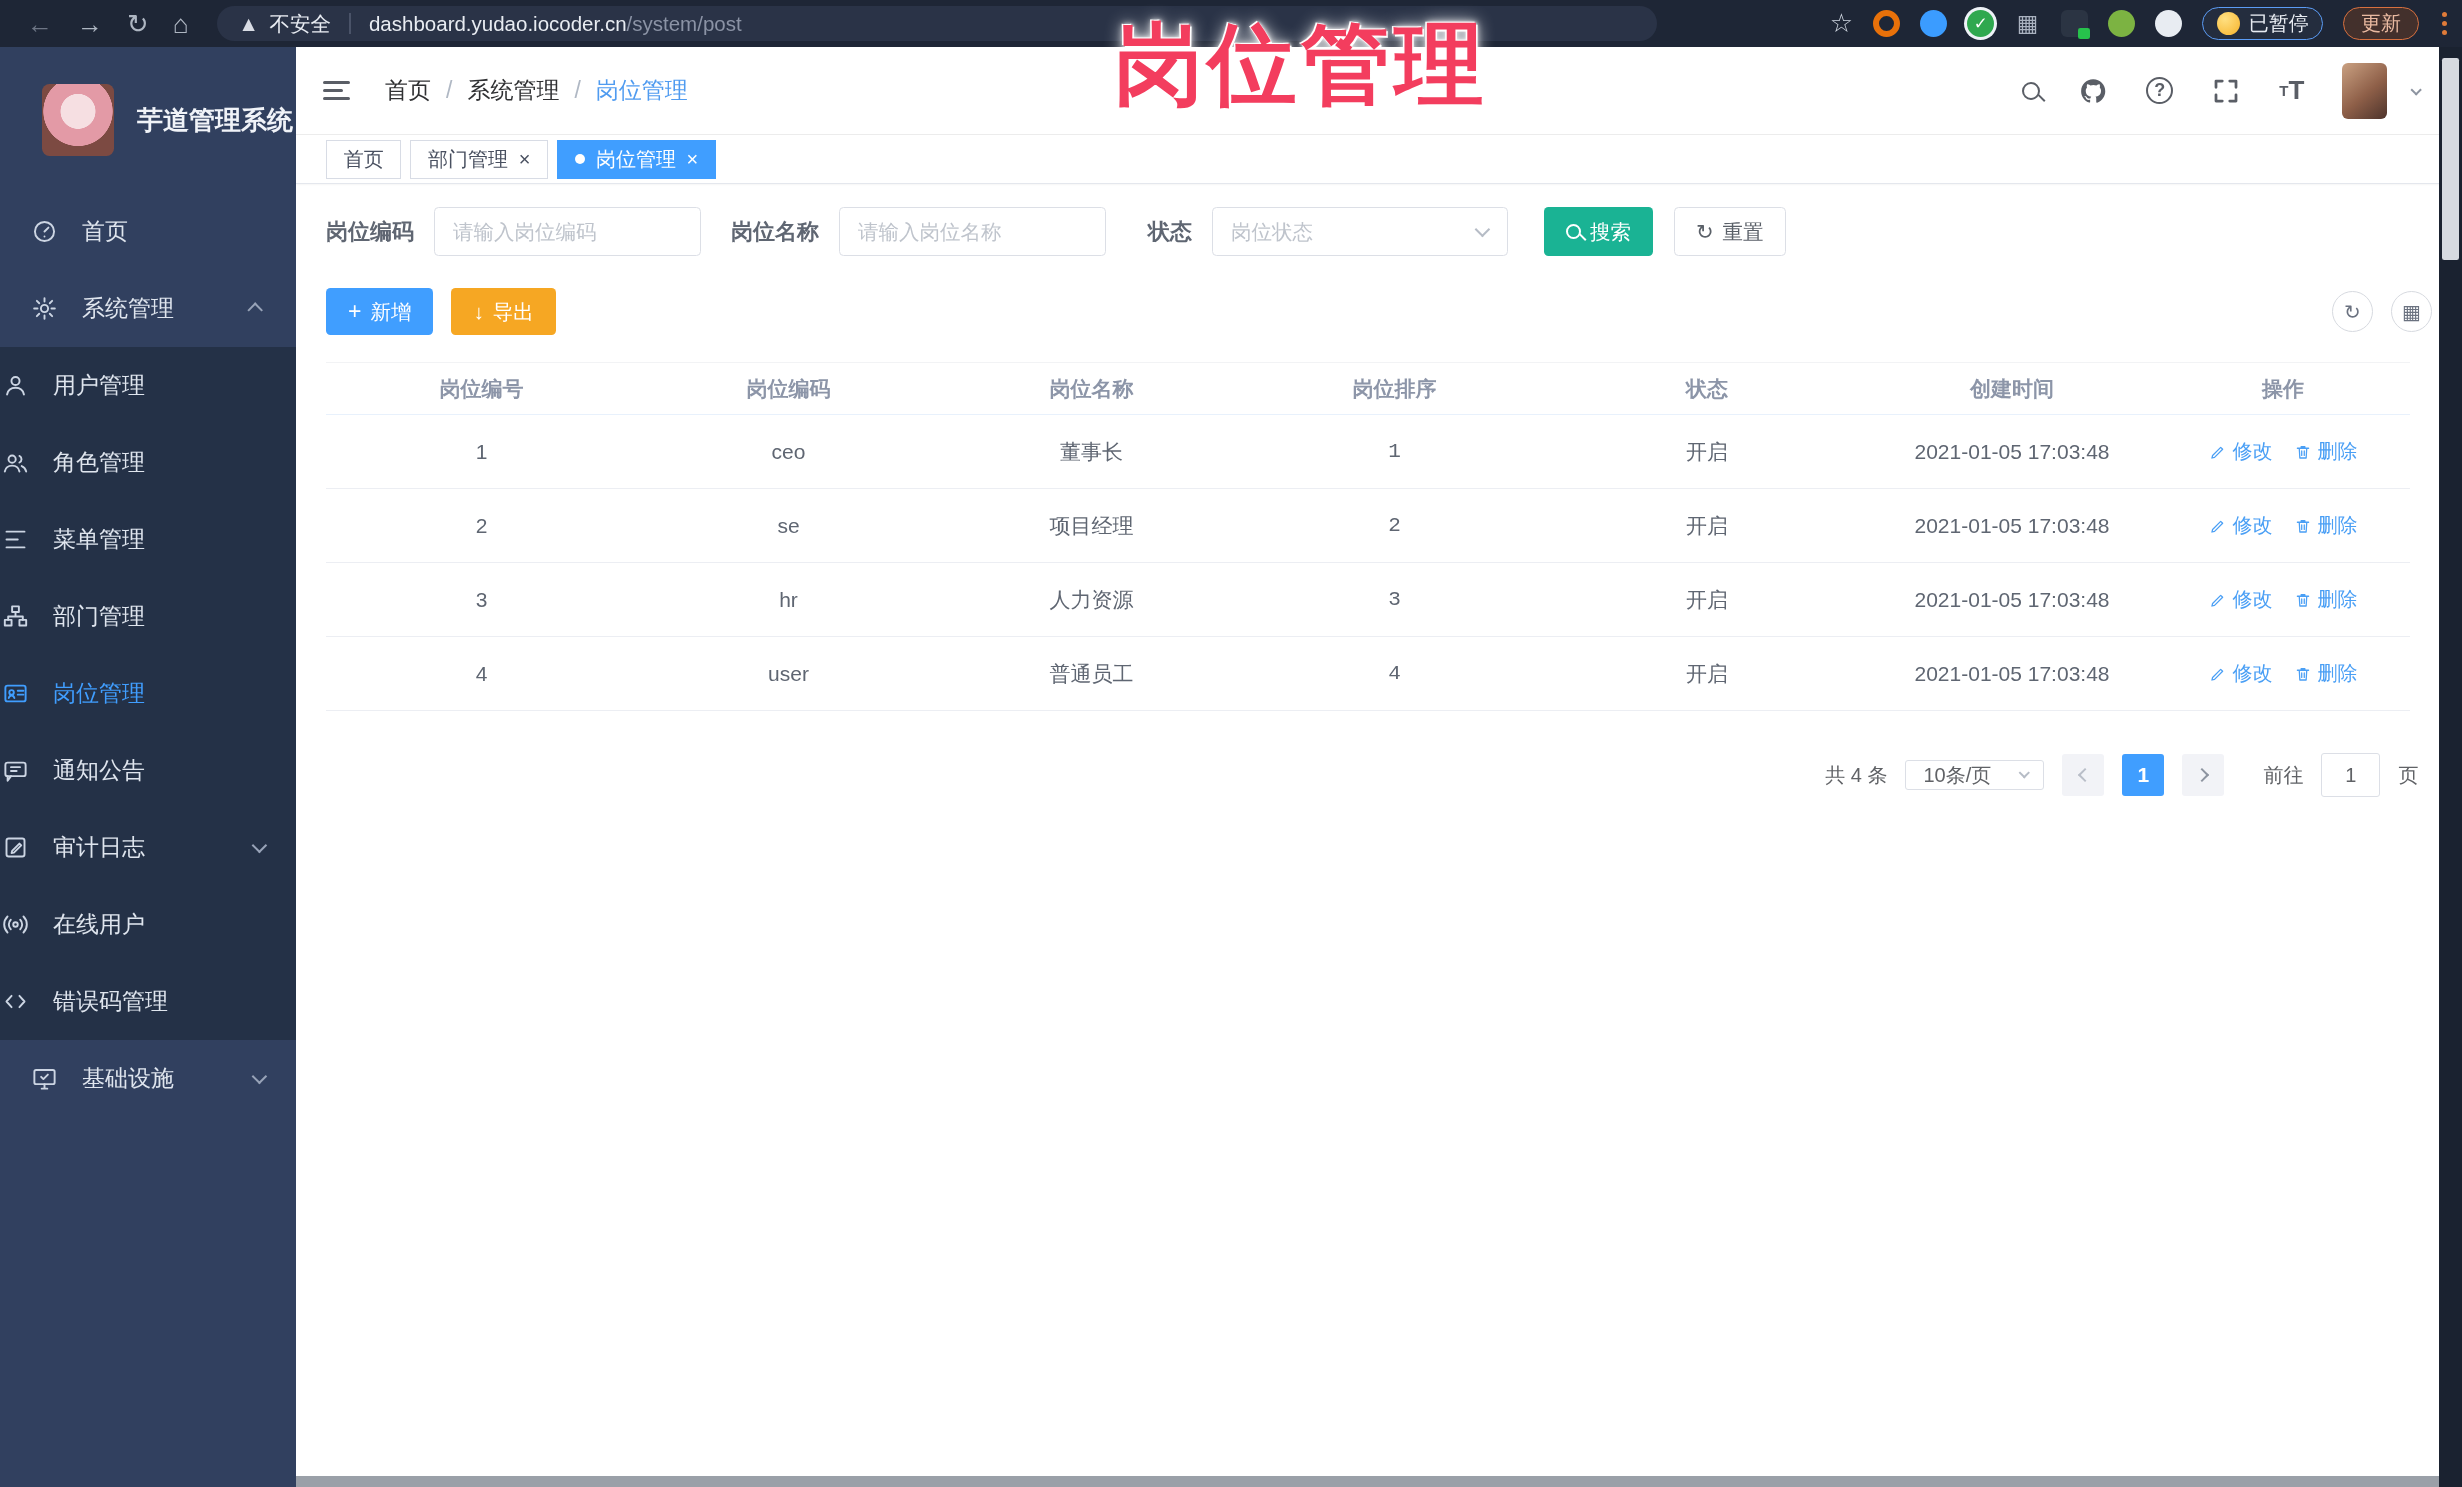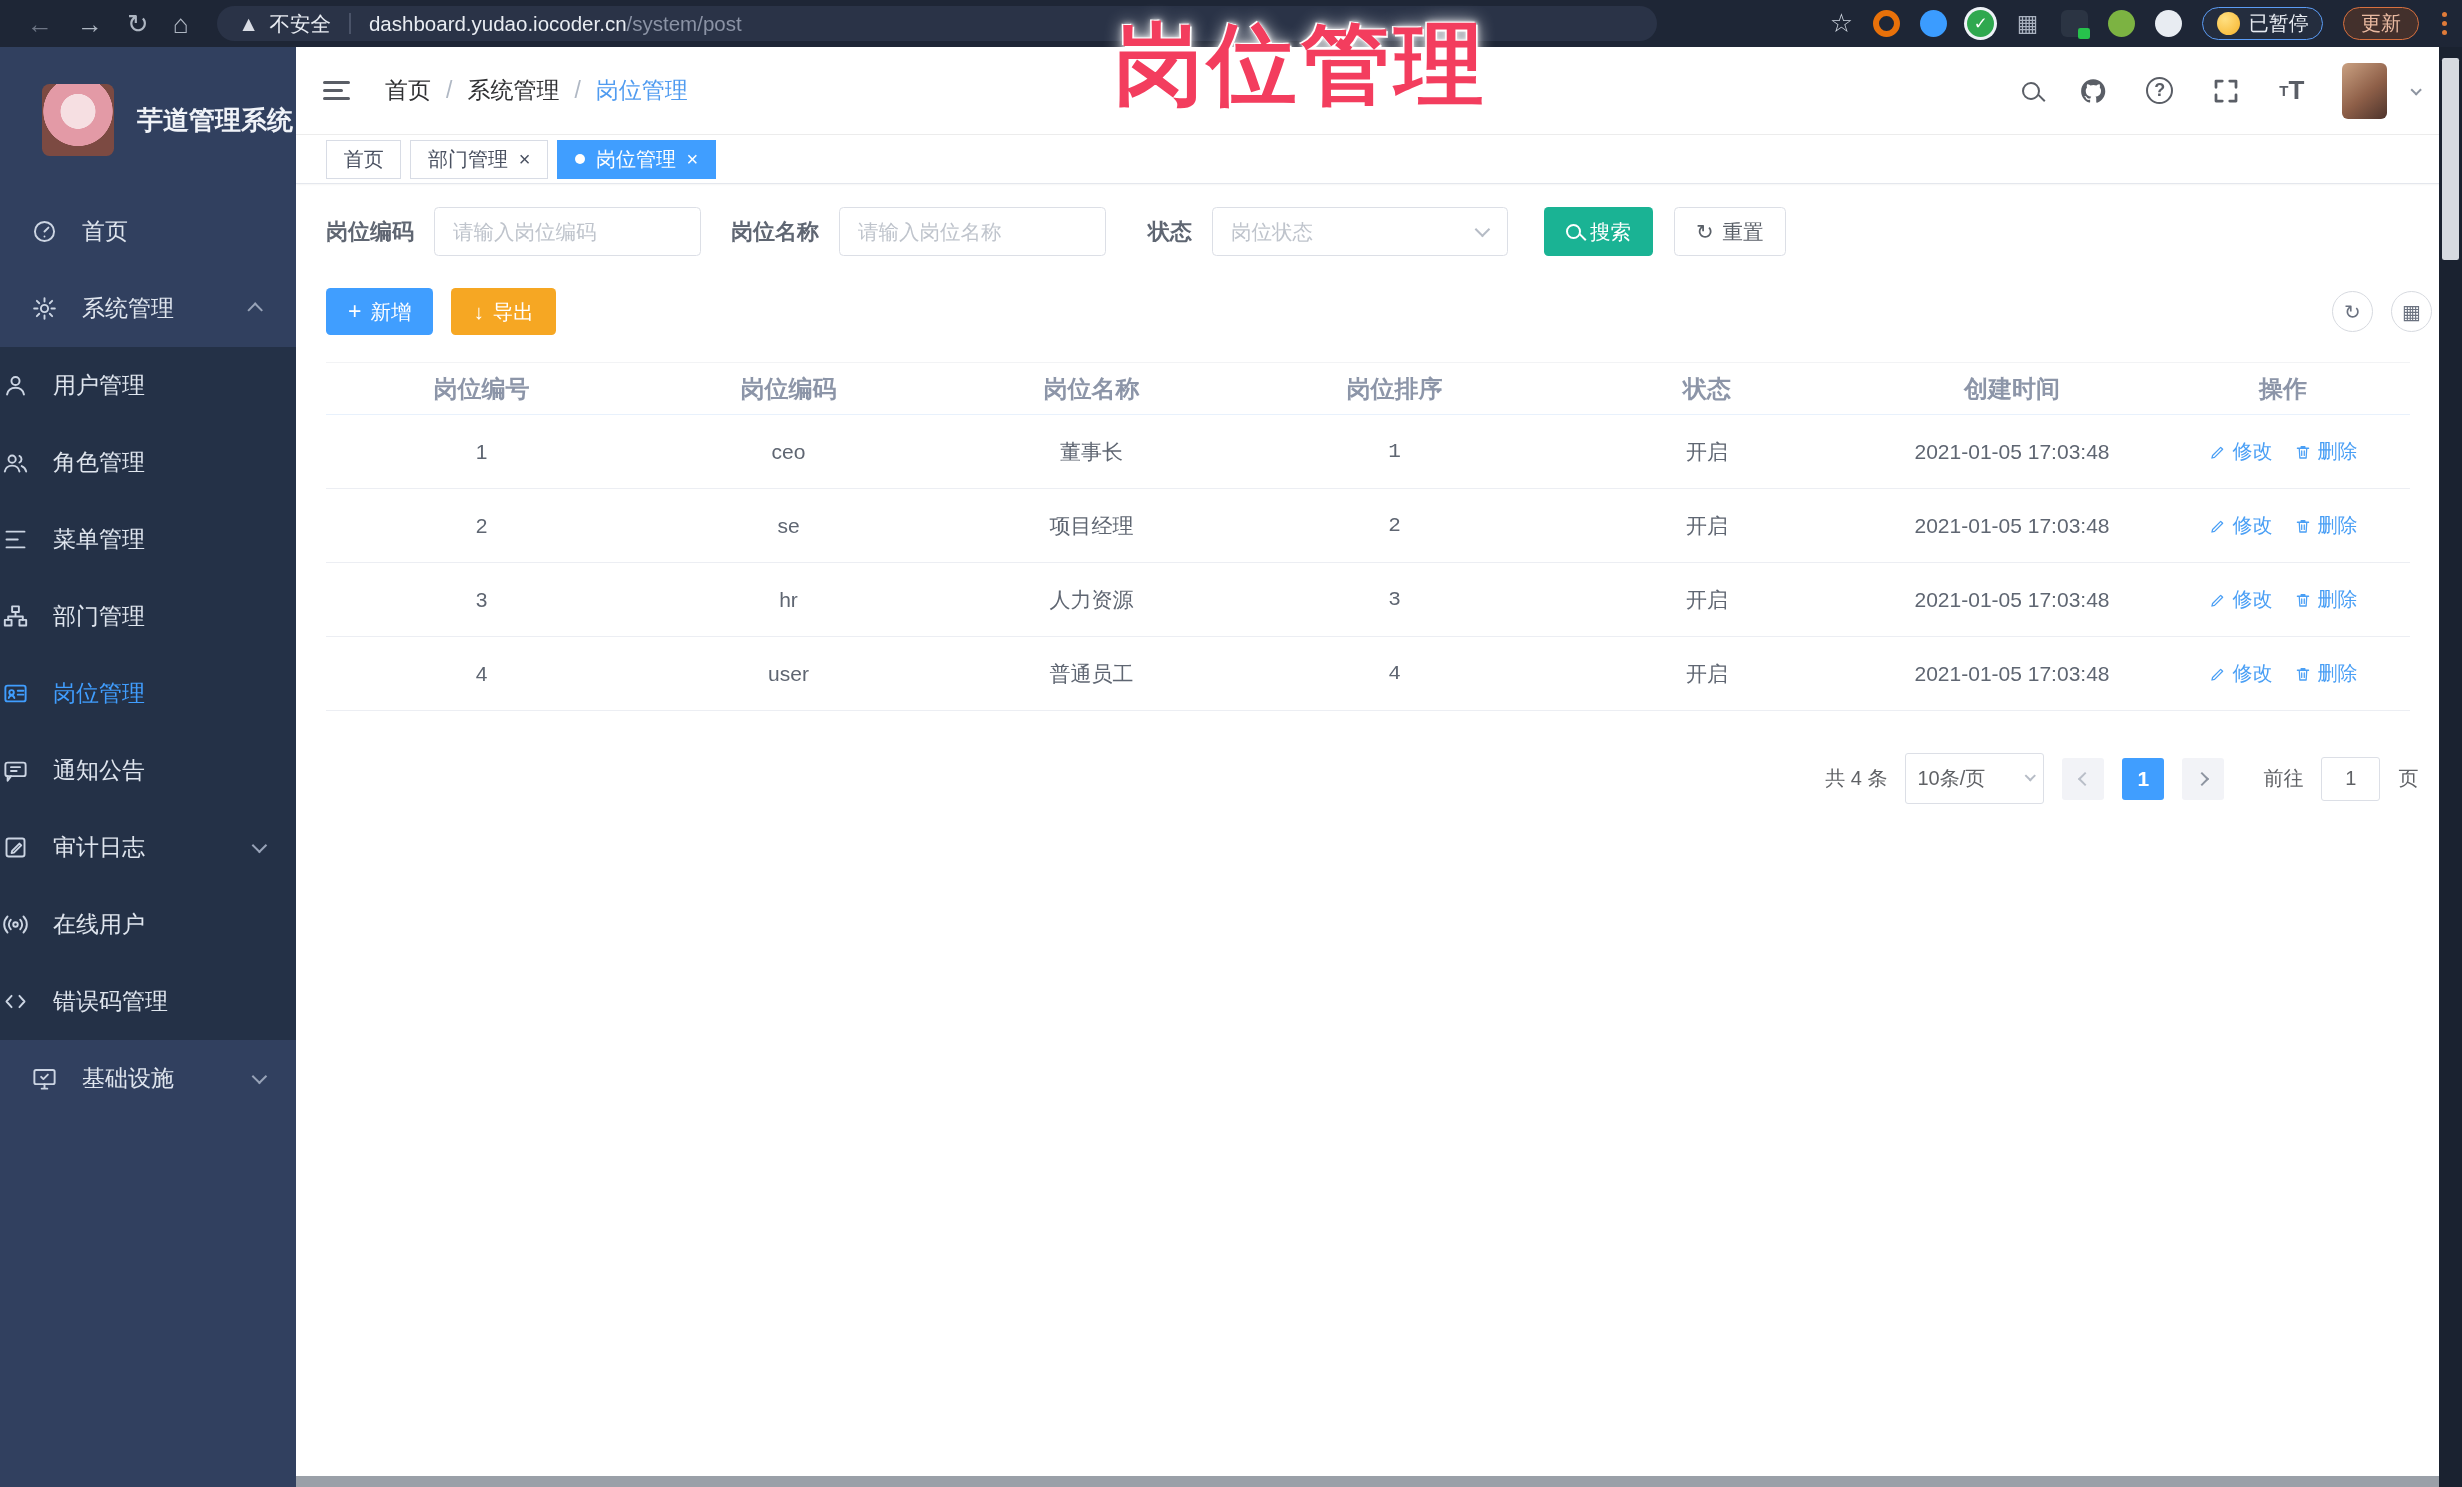--- a/index.html
+++ b/index.html
@@ -94,31 +94,31 @@
   .toolbar-row { margin-top:32px; display:flex; align-items:center; }
   .btn-add { background:#409eff; color:#fff; height:47px; }
   .btn-export { background:#f6a723; color:#fff; height:47px; margin-left:18px; }
   .plus { font-size:23px; line-height:1; }
   .circ-btns { margin-left:auto; display:flex; gap:18px; }
   .circ { width:41px; height:41px; border-radius:50%; border:0.8px solid #d7dae0; background:#fff; color:#6b7280; font-size:20px; display:flex; align-items:center; justify-content:center; cursor:pointer; }
 
   
   .tbl { margin-top:27px; width:2084px; }
   .trow { display:flex; align-items:center; }
-  .thead { height:53px; border-top:0.8px solid #f2f3f5; border-bottom:1.5px solid #e8f1fc; font-weight:700; color:#8c95a8; font-size:24px; }
+  .thead { height:53px; border-top:0.8px solid #f2f3f5; border-bottom:1.5px solid #e8f1fc; font-weight:700; color:#8c95a8; font-size:21px; }
   .tr { height:74px; font-size:21px; color:#5f6672; border-bottom:0.8px solid #eceef3; }
   .c { text-align:center; }
   .c1{width:311px;} .c2{width:303px;} .c3{width:303px;} .c4{width:303px;font-family:Liberation Mono, monospace;} .c5{width:322px;} .c6{width:288px;} .c7{width:254px;}
   .actions { display:flex; justify-content:center; gap:21px; }
   .alink { color:#4a9ff5; font-size:20px; display:flex; align-items:center; gap:6px; cursor:pointer; }
   .alink svg { width:18px; height:18px; }
 
   
   .pag { margin-top:42px; display:flex; justify-content:flex-end; align-items:center; gap:18px; padding-right:13.6px; font-size:20px; color:#606266; }
-  .psel { width:139px; height:51px; border:0.8px solid #dcdfe6; border-radius:3px; display:flex; align-items:center; justify-content:space-between; padding:0 11px; color:#606266; cursor:pointer; }
+  .psel { width:139px; height:30px; border:0.8px solid #dcdfe6; border-radius:3px; display:flex; align-items:center; justify-content:space-between; padding:0 17px; color:#606266; cursor:pointer; }
   .psel .caret { margin:0; width:8.3px; height:8.3px; border-color:#b6bcc6; }
   .pbtn { width:42px; height:42px; border-radius:3px; background:#f2f3f7; display:flex; align-items:center; justify-content:center; cursor:pointer; }
   .arr { width:10px; height:10px; border-left:2.3px solid #b9bec8; border-bottom:2.3px solid #b9bec8; }
   .arr.left { transform:rotate(45deg); margin-left:3px; }
   .arr.right { transform:rotate(-135deg); margin-right:3px; border-color:#8d94a0; }
   .pcur { width:42px; height:42px; border-radius:3px; background:#409eff; color:#fff; font-weight:bold; font-size:21px; display:flex; align-items:center; justify-content:center; cursor:pointer; }
   .goto-input { width:59px; height:44px; border:0.8px solid #dcdfe6; border-radius:3px; text-align:center; font-size:20px; color:#606266; outline:none; font-family:inherit; }
 
   .bottom-strip { position:absolute; left:0; right:0; bottom:0; height:12px; background:#9aa0a8; }
 

